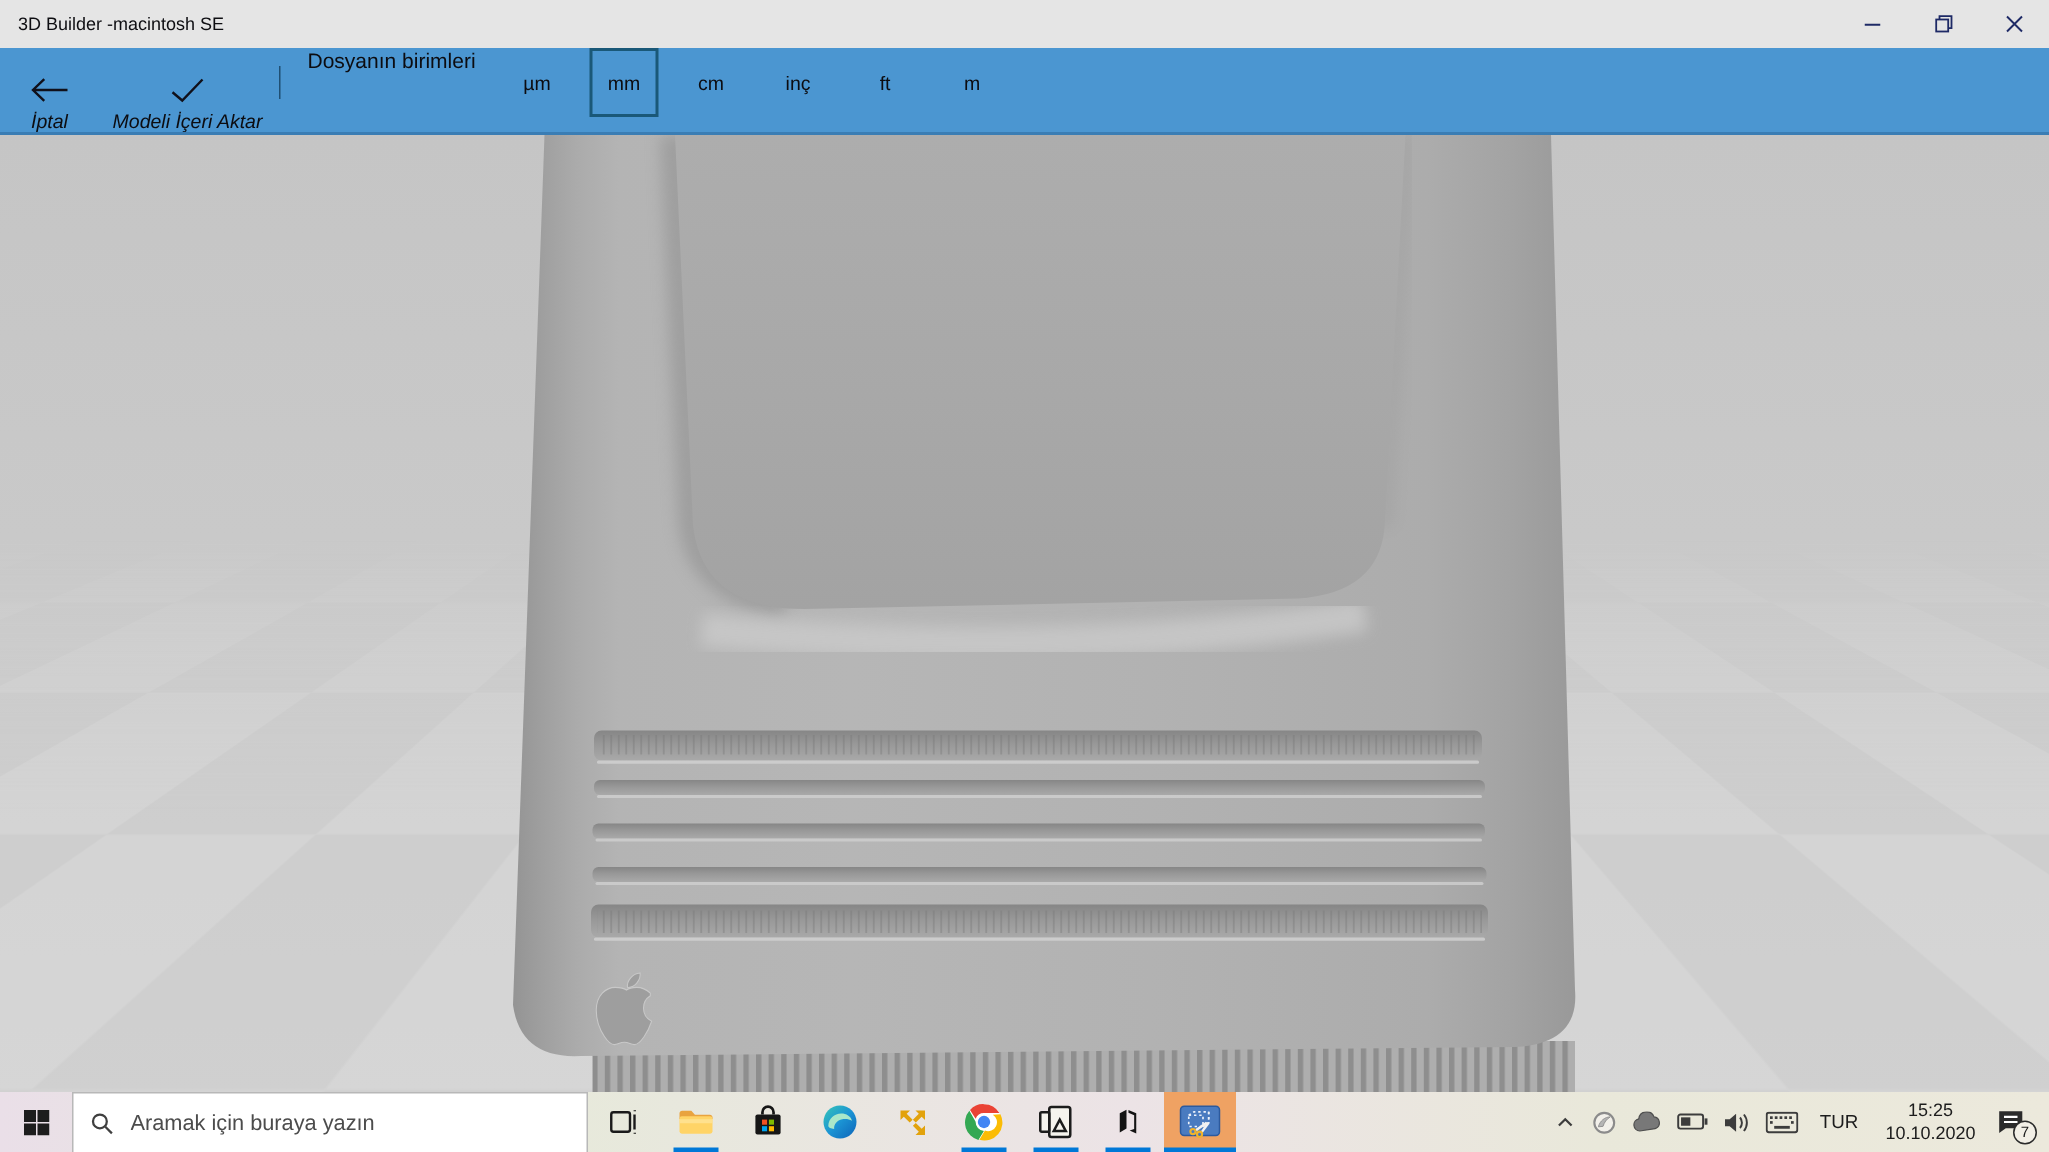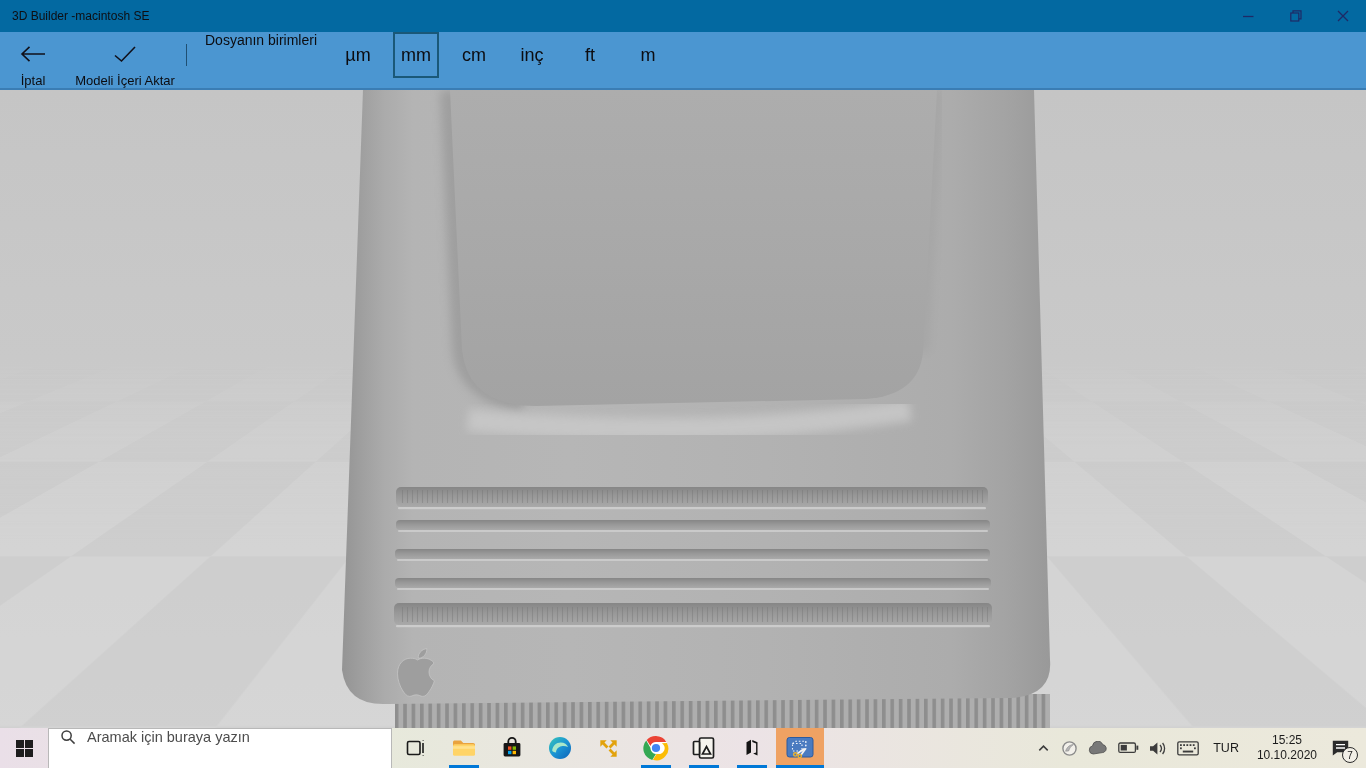--- a/index.html
+++ b/index.html
@@ -1,37 +1,37 @@
 <!DOCTYPE html>
 <html><head>
 <meta charset="utf-8">
 <style>
   * { margin:0; padding:0; box-sizing:border-box; }
   html,body { width:1366px; height:768px; overflow:hidden;
     font-family:"Liberation Sans", sans-serif; background:#c8c8c8; }
 
   
-  .titlebar { height:32px; background:#0369a1; display:flex; align-items:center;
+  .titlebar { height:32px; background:#e5e5e5; display:flex; align-items:center;
     padding-left:12px; font-size:12px; color:#0e0e12; }
   .win-controls { margin-left:auto; display:flex; height:100%; }
   .win-btn { width:47px; height:100%; display:flex; align-items:center; justify-content:center; }
 
   
   .toolbar { height:58px; background:#4b96d1; display:flex; align-items:stretch;
     border-bottom:2px solid #3a7db4; }
-  .tool-btn { display:flex; flex-direction:column; align-items:center; justify-content:space-between;
-    padding-top:9px; font-size:13px; color:#0c0c10; }
+  .tool-btn { display:flex; flex-direction:column; align-items:center; justify-content:flex-end;
+    padding-top:9px; font-size:13px; color:#0c0c10;font-style:italic; }
   .tool-btn .glyph { height:26px; display:flex; align-items:center; }
   .tool-btn.cancel { width:66px; }
   .tool-btn.import { width:118px; }
   .v-divider { width:1px; height:22px; background:#1f4f73; margin:12px 2px 0 2px; }
   .units-wrap { display:flex; align-items:flex-start; }
   .units-label { font-size:14px; color:#0c0c10; margin:0 18px 0 16px; }
   .unit-chip { width:46px; height:46px; margin-right:12px; display:flex; align-items:center;
-    justify-content:center; font-size:18px; color:#0c0c10; border:2px solid transparent; }
+    justify-content:center; font-size:13px; color:#0c0c10; border:2px solid transparent; }
   .unit-chip.selected { border-color:#1a5878; }
 
   
   .viewport { position:relative; height:638px; overflow:hidden;
     background:linear-gradient(180deg,#c5c5c5 0%,#c9c9c9 42%,#cfcfcf 72%,#d3d3d3 100%); }
   .floor { position:absolute; top:270px; left:-40%; width:180%; height:140%;
     background:repeating-conic-gradient(#d8d8d8 0% 25%, #cccccc 25% 50%);
     background-size:150px 150px;
     transform:perspective(430px) rotateX(62deg); transform-origin:top center;
     opacity:.5;
@@ -40,21 +40,21 @@
   .model-svg { position:absolute; left:0; top:0; }
 
   
   .taskbar { height:40px; display:flex; align-items:stretch;
     background:linear-gradient(90deg,#eadfe8 0%,#e7e9db 28%,#ece3e6 55%,#e9e8da 78%,#ece9dc 100%); }
   .tb-btn { width:48px; display:flex; align-items:center; justify-content:center; position:relative; }
   .tb-btn .underline { position:absolute; left:9px; right:9px; bottom:0; height:3px; background:#0078d7; }
   .tb-btn.active-app { background:#efa263; }
   .tb-btn.active-app .underline { left:0; right:0; }
   .search-box { width:344px; background:#ffffff; border:1px solid #b8b8b8; border-bottom:none;
-    display:flex; align-items:flex-start; padding:0 11px; gap:11px; }
+    display:flex; align-items:center; padding:0 11px; gap:11px; }
   .search-box input { border:none; outline:none; flex:1; font-size:14.5px; color:#333;
     font-family:"Liberation Sans", sans-serif; background:transparent; }
   .search-box input::placeholder { color:#4c4c4c; opacity:1; }
   .tray { margin-left:auto; display:flex; align-items:center; padding-right:6px; }
   .tray-btn { height:40px; display:flex; align-items:center; justify-content:center; padding:0 5px; }
   .tray-text { font-size:12.5px; color:#1c1c1c; padding:0 9px; }
   .clock { text-align:center; font-size:12px; line-height:15px; color:#1c1c1c; padding:0 9px; }
   .notif { position:relative; padding-right:10px; }
   .badge { position:absolute; right:2px; bottom:5px; width:16px; height:16px; border-radius:50%;
     background:#f2efe6; border:1.4px solid #2b2b2b; font-size:10px; color:#1a1a1a;

